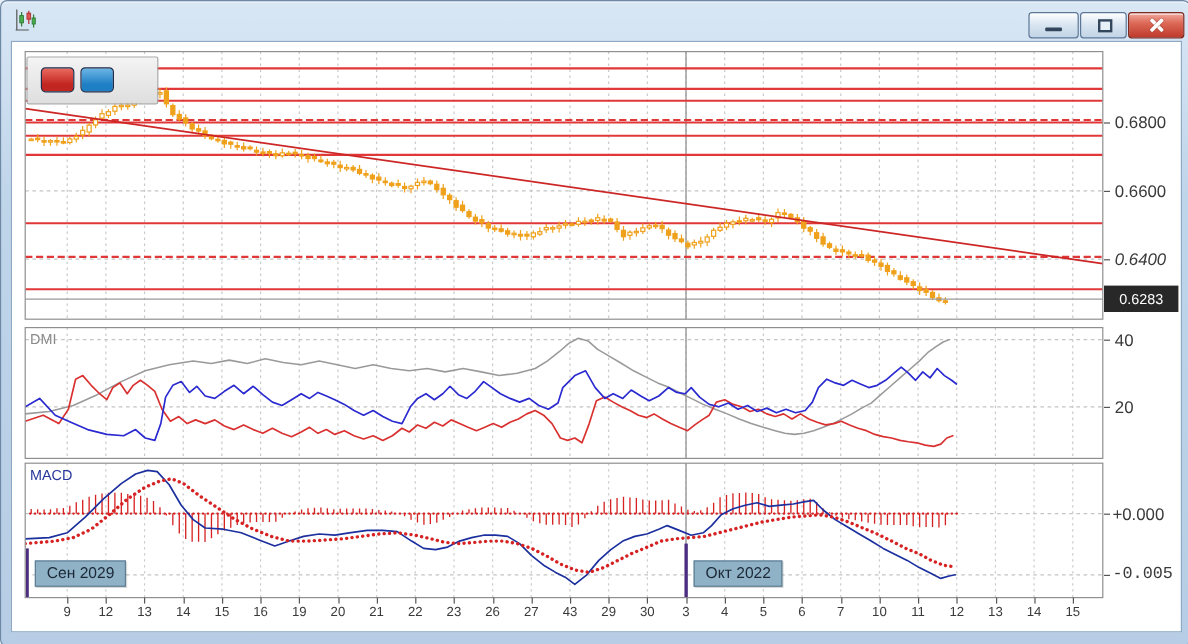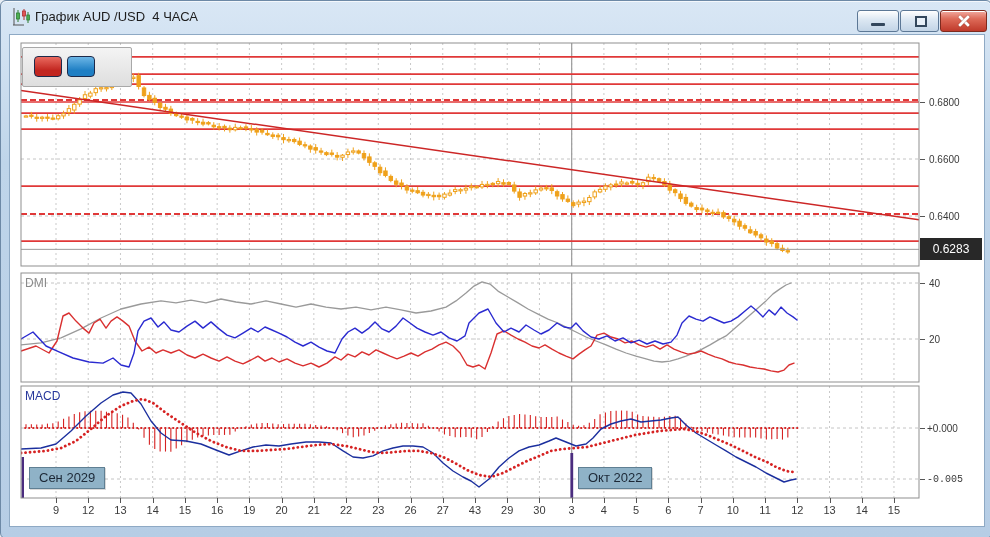--- a/index.html
+++ b/index.html
@@ -13,21 +13,21 @@
   .win-btn.close{background:linear-gradient(#f2aba1,#dd6a58 40%,#bf3a2b);border-color:#7e2a1e;}
   #btn-min{left:856px;width:40px;} #btn-max{left:899px;width:37px;} #btn-close{left:939px;width:45px;}
   .glyph-min{position:absolute;left:50%;margin-left:-7px;bottom:5px;width:14px;height:3px;background:#33475c;border-radius:1px;}
   .glyph-max{position:absolute;left:50%;top:50%;margin:-5px 0 0 -5px;width:8px;height:7px;border:2px solid #33475c;background:#e8f0f8;}
   .glyph-x1,.glyph-x2{position:absolute;left:50%;top:50%;width:14px;height:3px;background:#fff;border-radius:1px;
            box-shadow:0 0 1px #7e2a1e;}
   .glyph-x1{transform:translate(-50%,-50%) rotate(45deg);} .glyph-x2{transform:translate(-50%,-50%) rotate(-45deg);}
   #client{position:absolute;left:8px;top:33px;width:974px;height:491px;background:#fff;border:1px solid #8ea9c4;}
   #canvas-svg{position:absolute;left:0;top:0;}
   .overlay{position:absolute;pointer-events:none;}
-  .axis-label{position:absolute;font-size:10px;color:#3a3a3a;transform:translateY(-50%);}
+  .axis-label{position:absolute;font-size:14px;color:#3a3a3a;transform:translateY(-50%);}
   .x-label{position:absolute;font-size:11px;color:#3a3a3a;transform:translateX(-50%);top:503px;}
   .tick-r{position:absolute;width:5px;height:1px;background:#555;}
   .tick-b{position:absolute;width:1px;height:5px;background:#555;top:497px;}
   #price-box{position:absolute;left:919px;top:237px;width:62px;height:22px;background:#282828;color:#fff;
              font-size:12px;text-align:center;line-height:22px;}
   .month-badge{position:absolute;top:466px;height:20px;background:#8fb2c7;border:1px solid #5f7f93;
                color:#1c2836;font-size:13px;line-height:20px;padding:0 9px;box-shadow:1px 1px 0 rgba(0,0,0,.15);}
   #dmi-label{position:absolute;left:24px;top:275px;font-size:12px;color:#8a8a8a;}
   #macd-label{position:absolute;left:24px;top:388px;font-size:12px;color:#27379b;}
   #toolbar{position:absolute;left:21px;top:46px;width:108px;height:38px;background:linear-gradient(#f4f4f4,#dedede);
@@ -44,21 +44,20 @@
     <svg id="app-icon" viewBox="0 0 19 20">
       <line x1="2" y1="1" x2="2" y2="18" stroke="#555" stroke-width="1"></line>
       <line x1="1" y1="18" x2="12" y2="18" stroke="#555" stroke-width="1"></line>
       <line x1="6" y1="3" x2="6" y2="15" stroke="#2e7d32" stroke-width="1"></line>
       <rect x="4.5" y="6" width="3" height="6" fill="#4caf50" stroke="#2e7d32" stroke-width="0.8"></rect>
       <line x1="12" y1="2" x2="12" y2="13" stroke="#b03030" stroke-width="1"></line>
       <rect x="10.5" y="4" width="3" height="5" fill="#e05555" stroke="#b03030" stroke-width="0.8"></rect>
       <line x1="16" y1="5" x2="16" y2="16" stroke="#2e7d32" stroke-width="1"></line>
       <rect x="14.8" y="8" width="2.6" height="5" fill="#4caf50" stroke="#2e7d32" stroke-width="0.8"></rect>
     </svg>
-    <span id="win-title">График AUD /USD  4 ЧАСА</span>
     <div id="btn-min" class="win-btn">
       <span class="glyph-min"></span>
     </div>
     <div id="btn-max" class="win-btn">
       <span class="glyph-max"></span>
     </div>
     <div id="btn-close" class="win-btn close">
       <span class="glyph-x1"></span>
       <span class="glyph-x2"></span>
     </div>
@@ -639,21 +638,21 @@
   <div class="month-badge" style="left:28px;">Сен 2029</div>
   <div class="month-badge" style="left:577px;">Окт 2022</div>
 
   <div id="price-box">0.6283</div>
 
   <div id="labels-layer" class="overlay" style="left:0;top:0;width:990px;height:537px;">
       <div class="axis-label" style="left: 928px; top: 101px;">0.6800</div>
       <div class="tick-r" style="left: 919px; top: 100.5px;"></div>
       <div class="axis-label" style="left: 928px; top: 158px;">0.6600</div>
       <div class="tick-r" style="left: 919px; top: 157.5px;"></div>
-      <div class="axis-label" style="left: 928px; top: 215px;">0.6400</div>
+      <div class="axis-label" style="left: 928px; top: 215px; font-style: italic;">0.6400</div>
       <div class="tick-r" style="left: 919px; top: 214.5px;"></div>
       <div class="axis-label" style="left: 928px; top: 282px;">40</div>
       <div class="tick-r" style="left: 919px; top: 281.5px;"></div>
       <div class="axis-label" style="left: 928px; top: 338px;">20</div>
       <div class="tick-r" style="left: 919px; top: 337.5px;"></div>
       <div class="axis-label" style="left: 926px; top: 427px;">+0.000</div>
       <div class="tick-r" style="left: 919px; top: 426.5px;"></div>
       <div class="axis-label" style="left: 926px; top: 478px; font-family: Liberation Mono, monospace;">-0.005</div>
       <div class="tick-r" style="left: 919px; top: 477.5px;"></div>
       <div class="x-label" style="left: 55px;">9</div>

